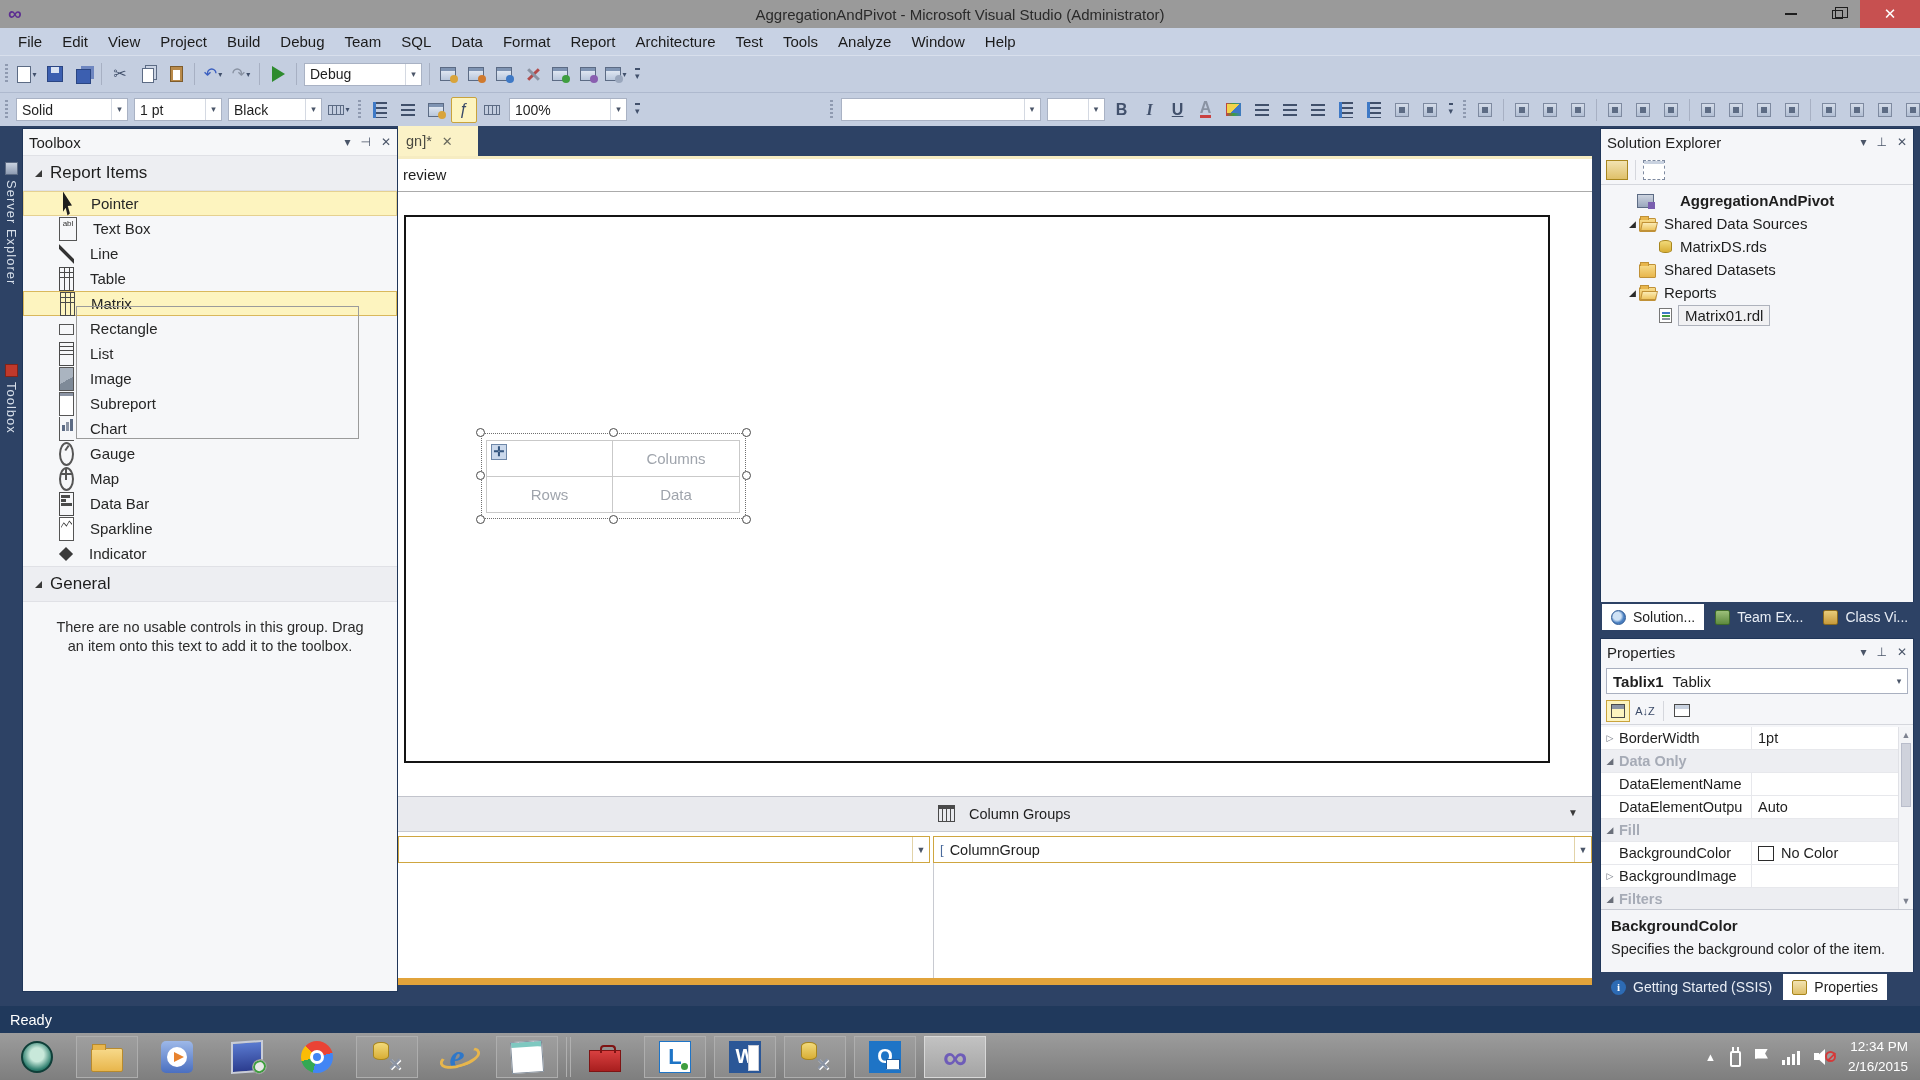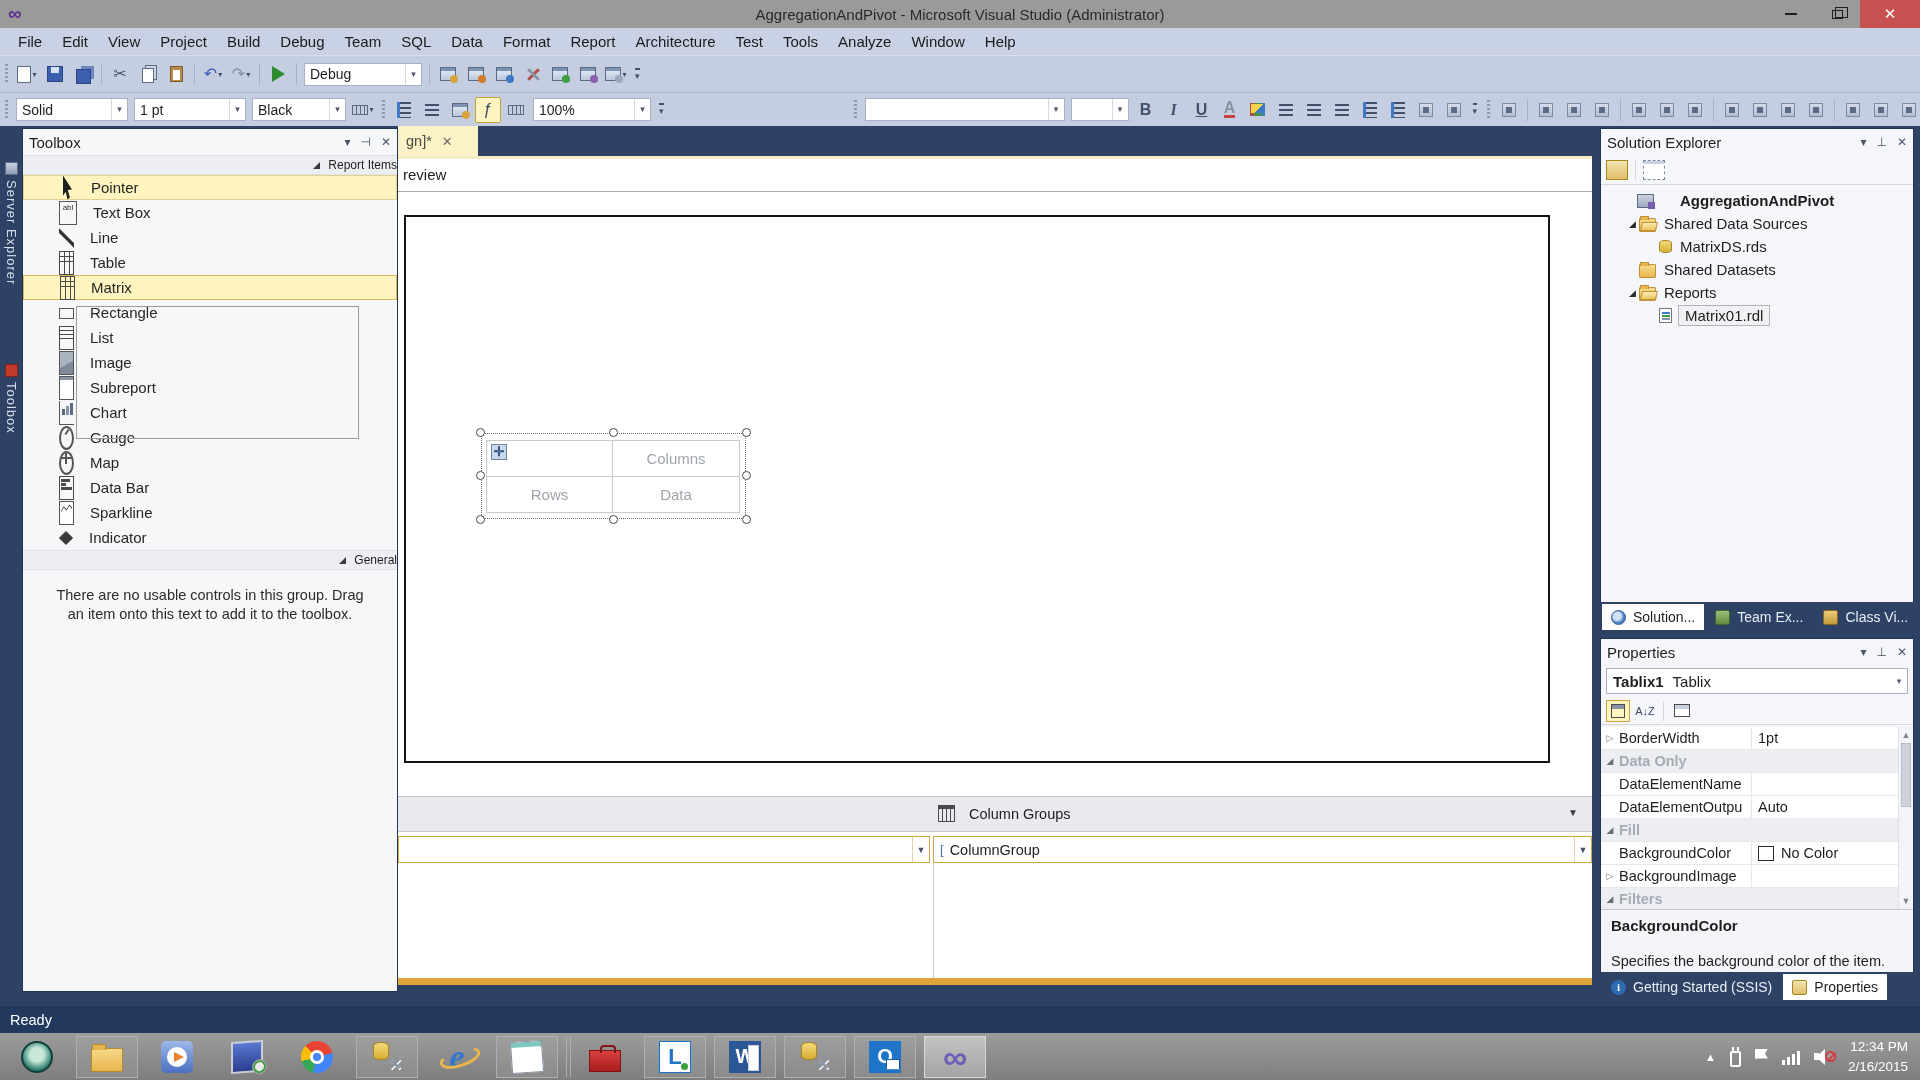--- a/index.html
+++ b/index.html
@@ -75,21 +75,21 @@
   .vtab .vico { width:13px; height:13px; flex:none; }
   .vico-server { background:linear-gradient(#C9D2E0,#8D9BB2); border:1px solid #5C6B84; }
   .vico-toolbox { background:#C0392B; border:1px solid #7E241B; }
   .vt1 { position:absolute; top:36px; left:0; width:22px; }
   .vt2 { position:absolute; top:238px; left:0; width:22px; }
 
   
   .toolbox { position:absolute; left:22px; top:128px; width:376px; height:864px; background:#F6F7F9; border:1px solid #203659; display:flex; flex-direction:column; }
   .pnl-header { height:26px; display:flex; align-items:center; padding:0 6px; font-size:15px; color:#1E1E1E; flex:none; }
   .pnl-hicons { margin-left:auto; display:flex; gap:10px; color:#4A5568; font-size:12px; align-items:center; }
-  .tbx-group { height:20px; background:#EDEEF2; border-top:1px solid #E0E1E6; border-bottom:1px solid #E0E1E6; display:flex; align-items:center; padding-left:12px; gap:8px; font-size:12px; color:#1E1E1E; flex:none;justify-content:flex-end; }
+  .tbx-group { height:36px; background:#EDEEF2; border-top:1px solid #E0E1E6; border-bottom:1px solid #E0E1E6; display:flex; align-items:center; padding-left:12px; gap:8px; font-size:17px; color:#1E1E1E; flex:none; }
   .tri-exp { width:0; height:0; border-left:7px solid transparent; border-bottom:7px solid #3A3A3A; transform:rotate(0deg); }
   .tbx-item { height:25px; display:flex; align-items:center; padding-left:36px; gap:16px; font-size:15px; color:#262626; flex:none; position:relative; }
   .tbx-item.hl { background:#FDF4BF; border:1px solid #E5D191; }
   .tbx-item.sel { background:#FDF4BF; border:1px solid #D9B85C; }
   .tbx-empty { margin:16px 24px 0; text-align:center; font-size:14.5px; color:#2B2B2B; line-height:1.3; }
   .ghost-rect { position:absolute; left:53px; top:177px; width:283px; height:133px; border:1px solid #9B9B9B; pointer-events:none; z-index:5; }
 
   
   .mi { width:15px; height:24px; flex:none; position:relative; }
   .mi-pointer { background:#1E1E1E; clip-path:polygon(20% 0,80% 58%,52% 60%,66% 92%,50% 100%,38% 68%,20% 84%); }
@@ -213,21 +213,21 @@
   .prow .pname { width:132px; color:#1E1E1E; overflow:hidden; white-space:nowrap; flex:none; }
   .prow .pval { flex:1; border-left:1px solid #E7E8EC; align-self:stretch; display:flex; align-items:center; padding-left:6px; color:#1E1E1E; overflow:hidden; white-space:nowrap; }
   .prow.cat { background:#EDEEF2; }
   .prow.cat .pname { font-weight:bold; color:#A6ABB6; width:auto; }
   .swatch { width:16px; height:15px; background:#fff; border:1px solid #2B2B2B; margin-right:7px; flex:none; }
   .pscroll { position:absolute; right:0; top:88px; width:15px; bottom:90px; background:#F3F4F7; border-left:1px solid #E0E1E6; }
   .pscroll .arr { position:absolute; left:0; width:100%; text-align:center; font-size:9px; color:#7D8290; }
   .pscroll .thumb { position:absolute; left:2px; top:16px; width:10px; height:64px; background:#CFD2DC; border:1px solid #B9BDCB; }
   .pdesc { position:absolute; left:0; right:0; bottom:28px; height:62px; background:#F4F5F8; border-top:1px solid #C6C9D2; padding:7px 10px; }
   .pdesc .dtitle { font-weight:bold; font-size:15px; color:#1E1E1E; }
-  .pdesc .dtext { font-size:14.5px; color:#1E1E1E; margin-top:19px; }
+  .pdesc .dtext { font-size:14.5px; color:#1E1E1E; margin-top:7px; }
 
   
   .statusbar { position:absolute; left:0; top:1006px; width:1920px; height:27px; background:#20395C; color:#fff; font-size:14.5px; display:flex; align-items:center; padding-left:10px; }
 
   
   .taskbar { position:absolute; left:0; top:1033px; width:1920px; height:47px; background:linear-gradient(#9C9C9C,#7E7E7E); display:flex; align-items:center; padding-left:6px; }
   .tk { width:62px; height:42px; display:flex; align-items:center; justify-content:center; position:relative; margin-right:8px; flex:none; }
   .tk.boxed { border:1px solid #AEAEAE; background:linear-gradient(#9E9E9E,#8A8A8A); }
   .tk.active { border:1px solid #D8D8D8; background:linear-gradient(#C2C2C2,#A4A4A4); }
   .tksep { width:1px; height:40px; background:#6A6A6A; border-right:1px solid #B0B0B0; margin:0 3px 0 0; flex:none; }
@@ -377,21 +377,21 @@
         <span class="ddm">▾</span>
       </div>
       <div class="ovf">▾</div>
     </div>
   <div class="tb tb2">
       <div class="grip"></div>
       <div class="combo" style="width: 112px;">
         <span class="cval">Solid</span>
         <span class="dda">▾</span>
       </div>
-      <div class="combo" style="width: 112px;">
+      <div class="combo" style="width: 88px;">
         <span class="cval">1 pt</span>
         <span class="dda">▾</span>
       </div>
       <div class="combo" style="width: 94px;">
         <span class="cval">Black</span>
         <span class="dda">▾</span>
       </div>
       <div class="tbico">
         <div class="g ic-ruler"></div>
         <span class="ddm">▾</span>

